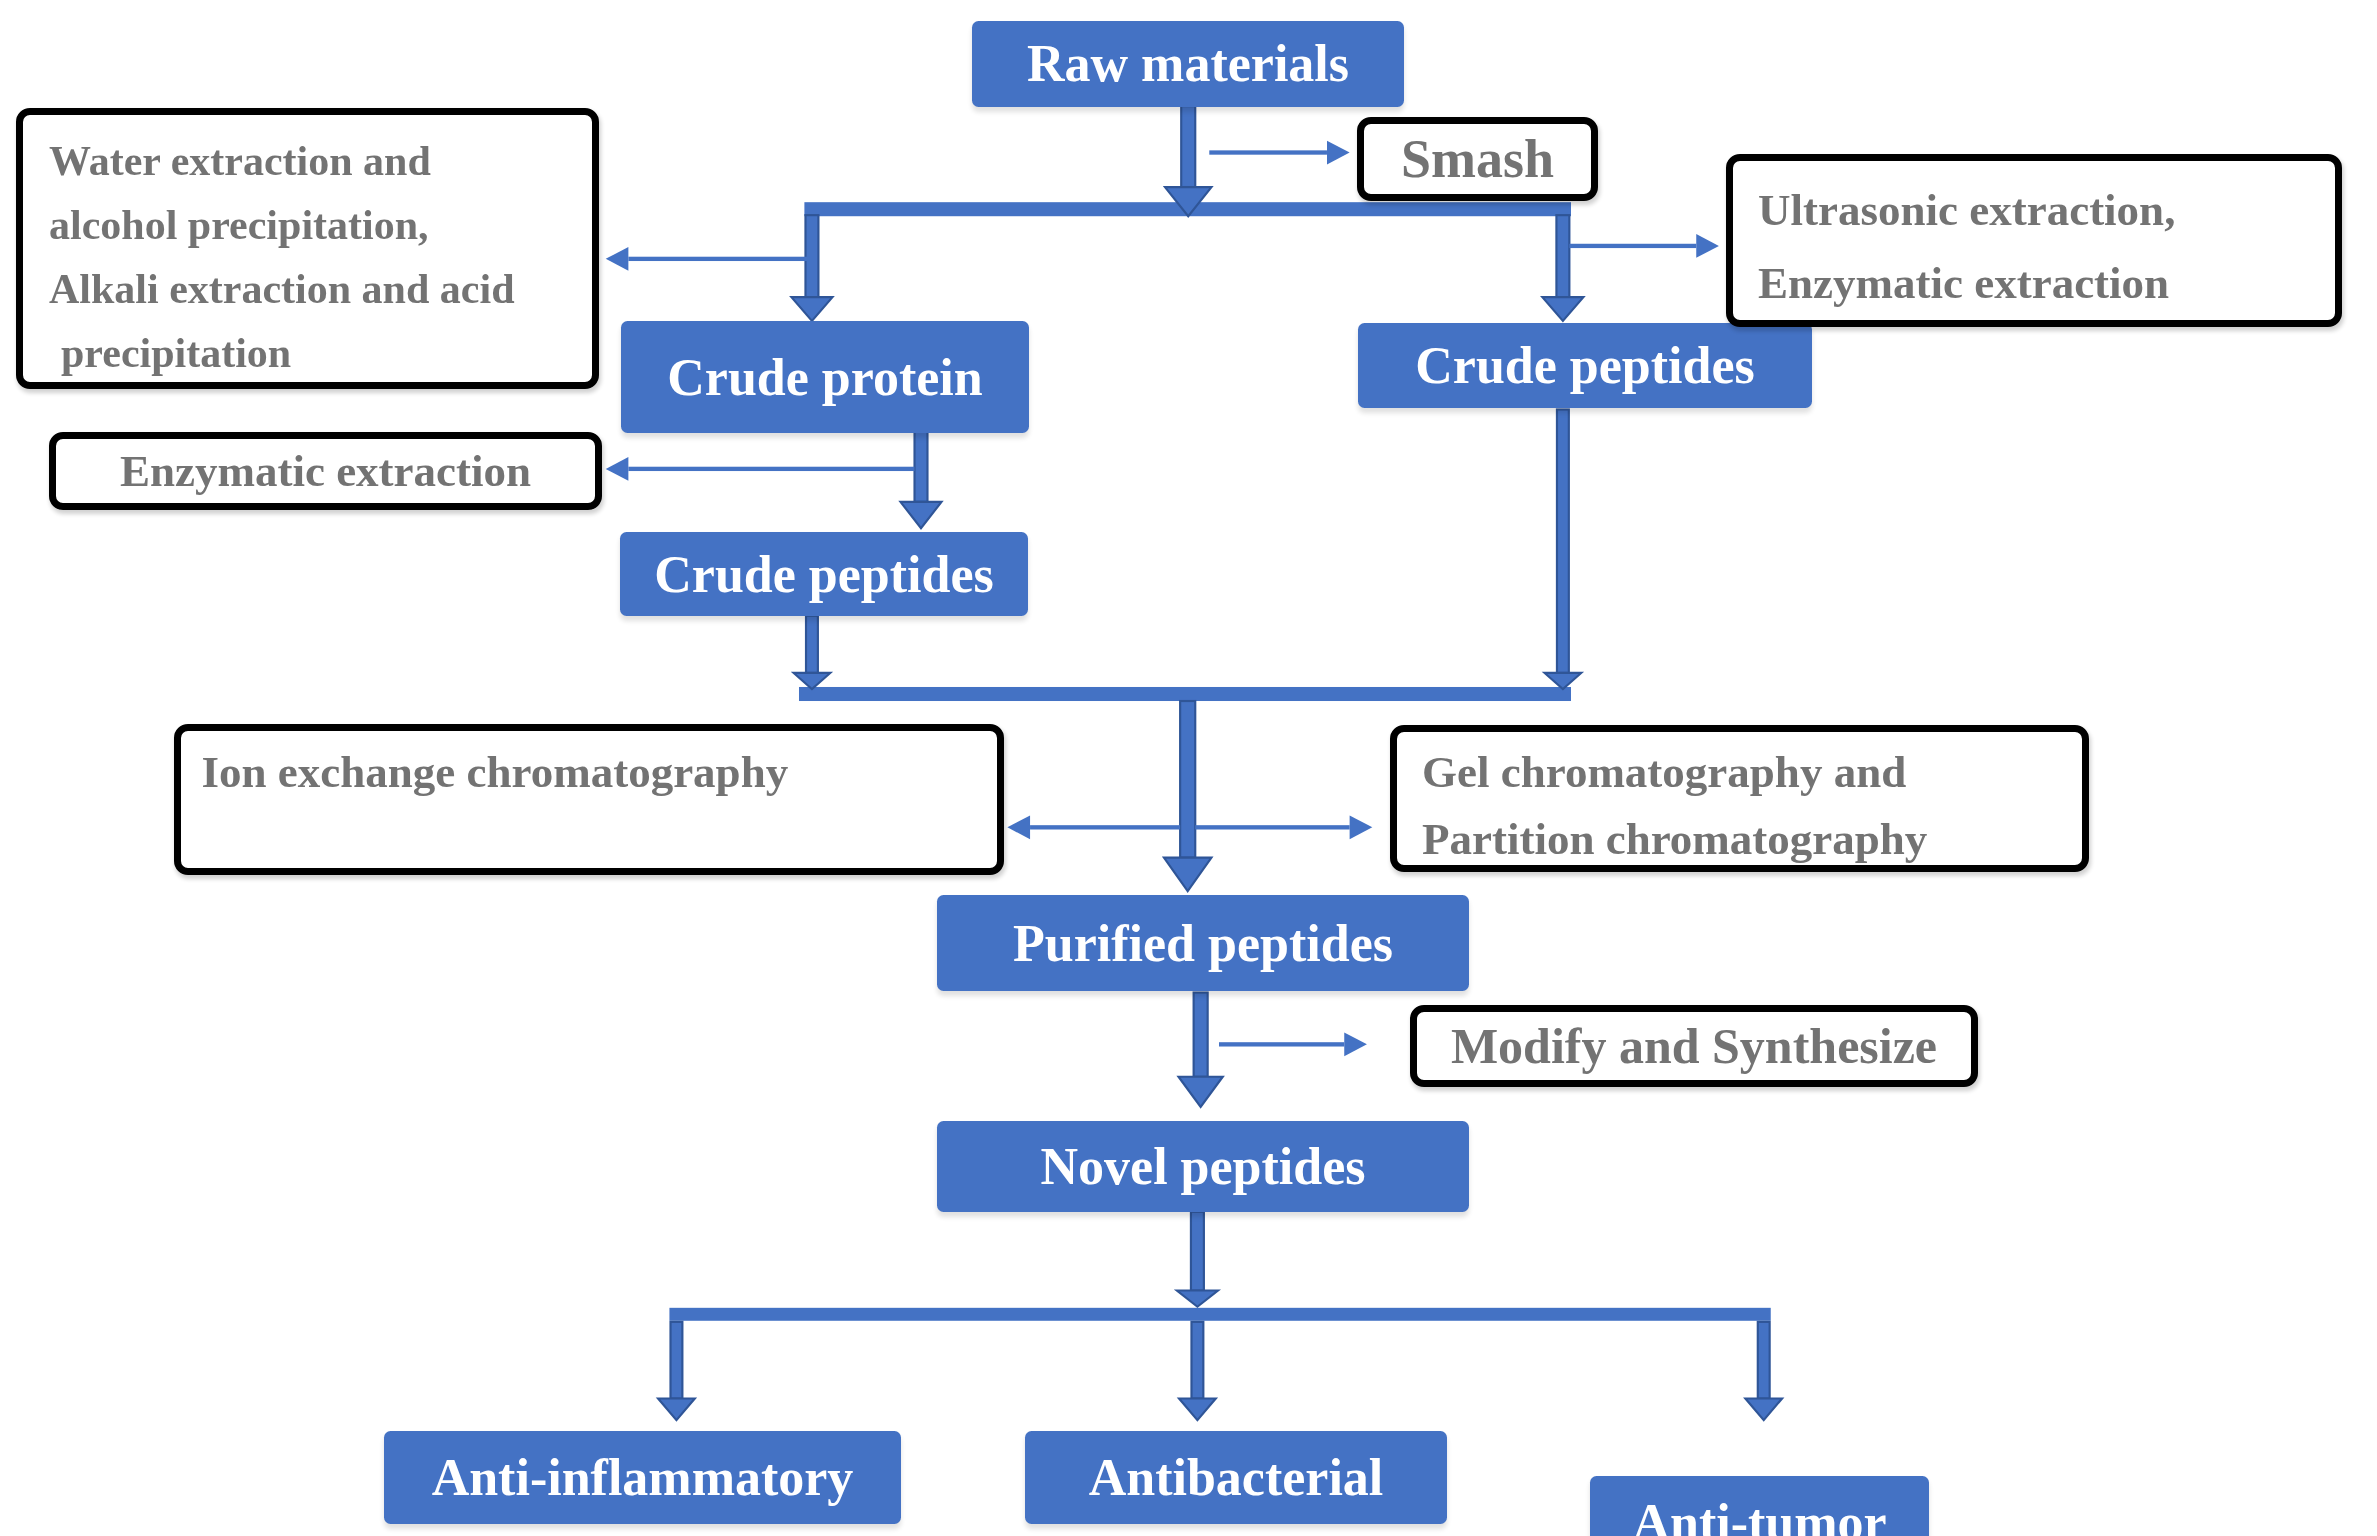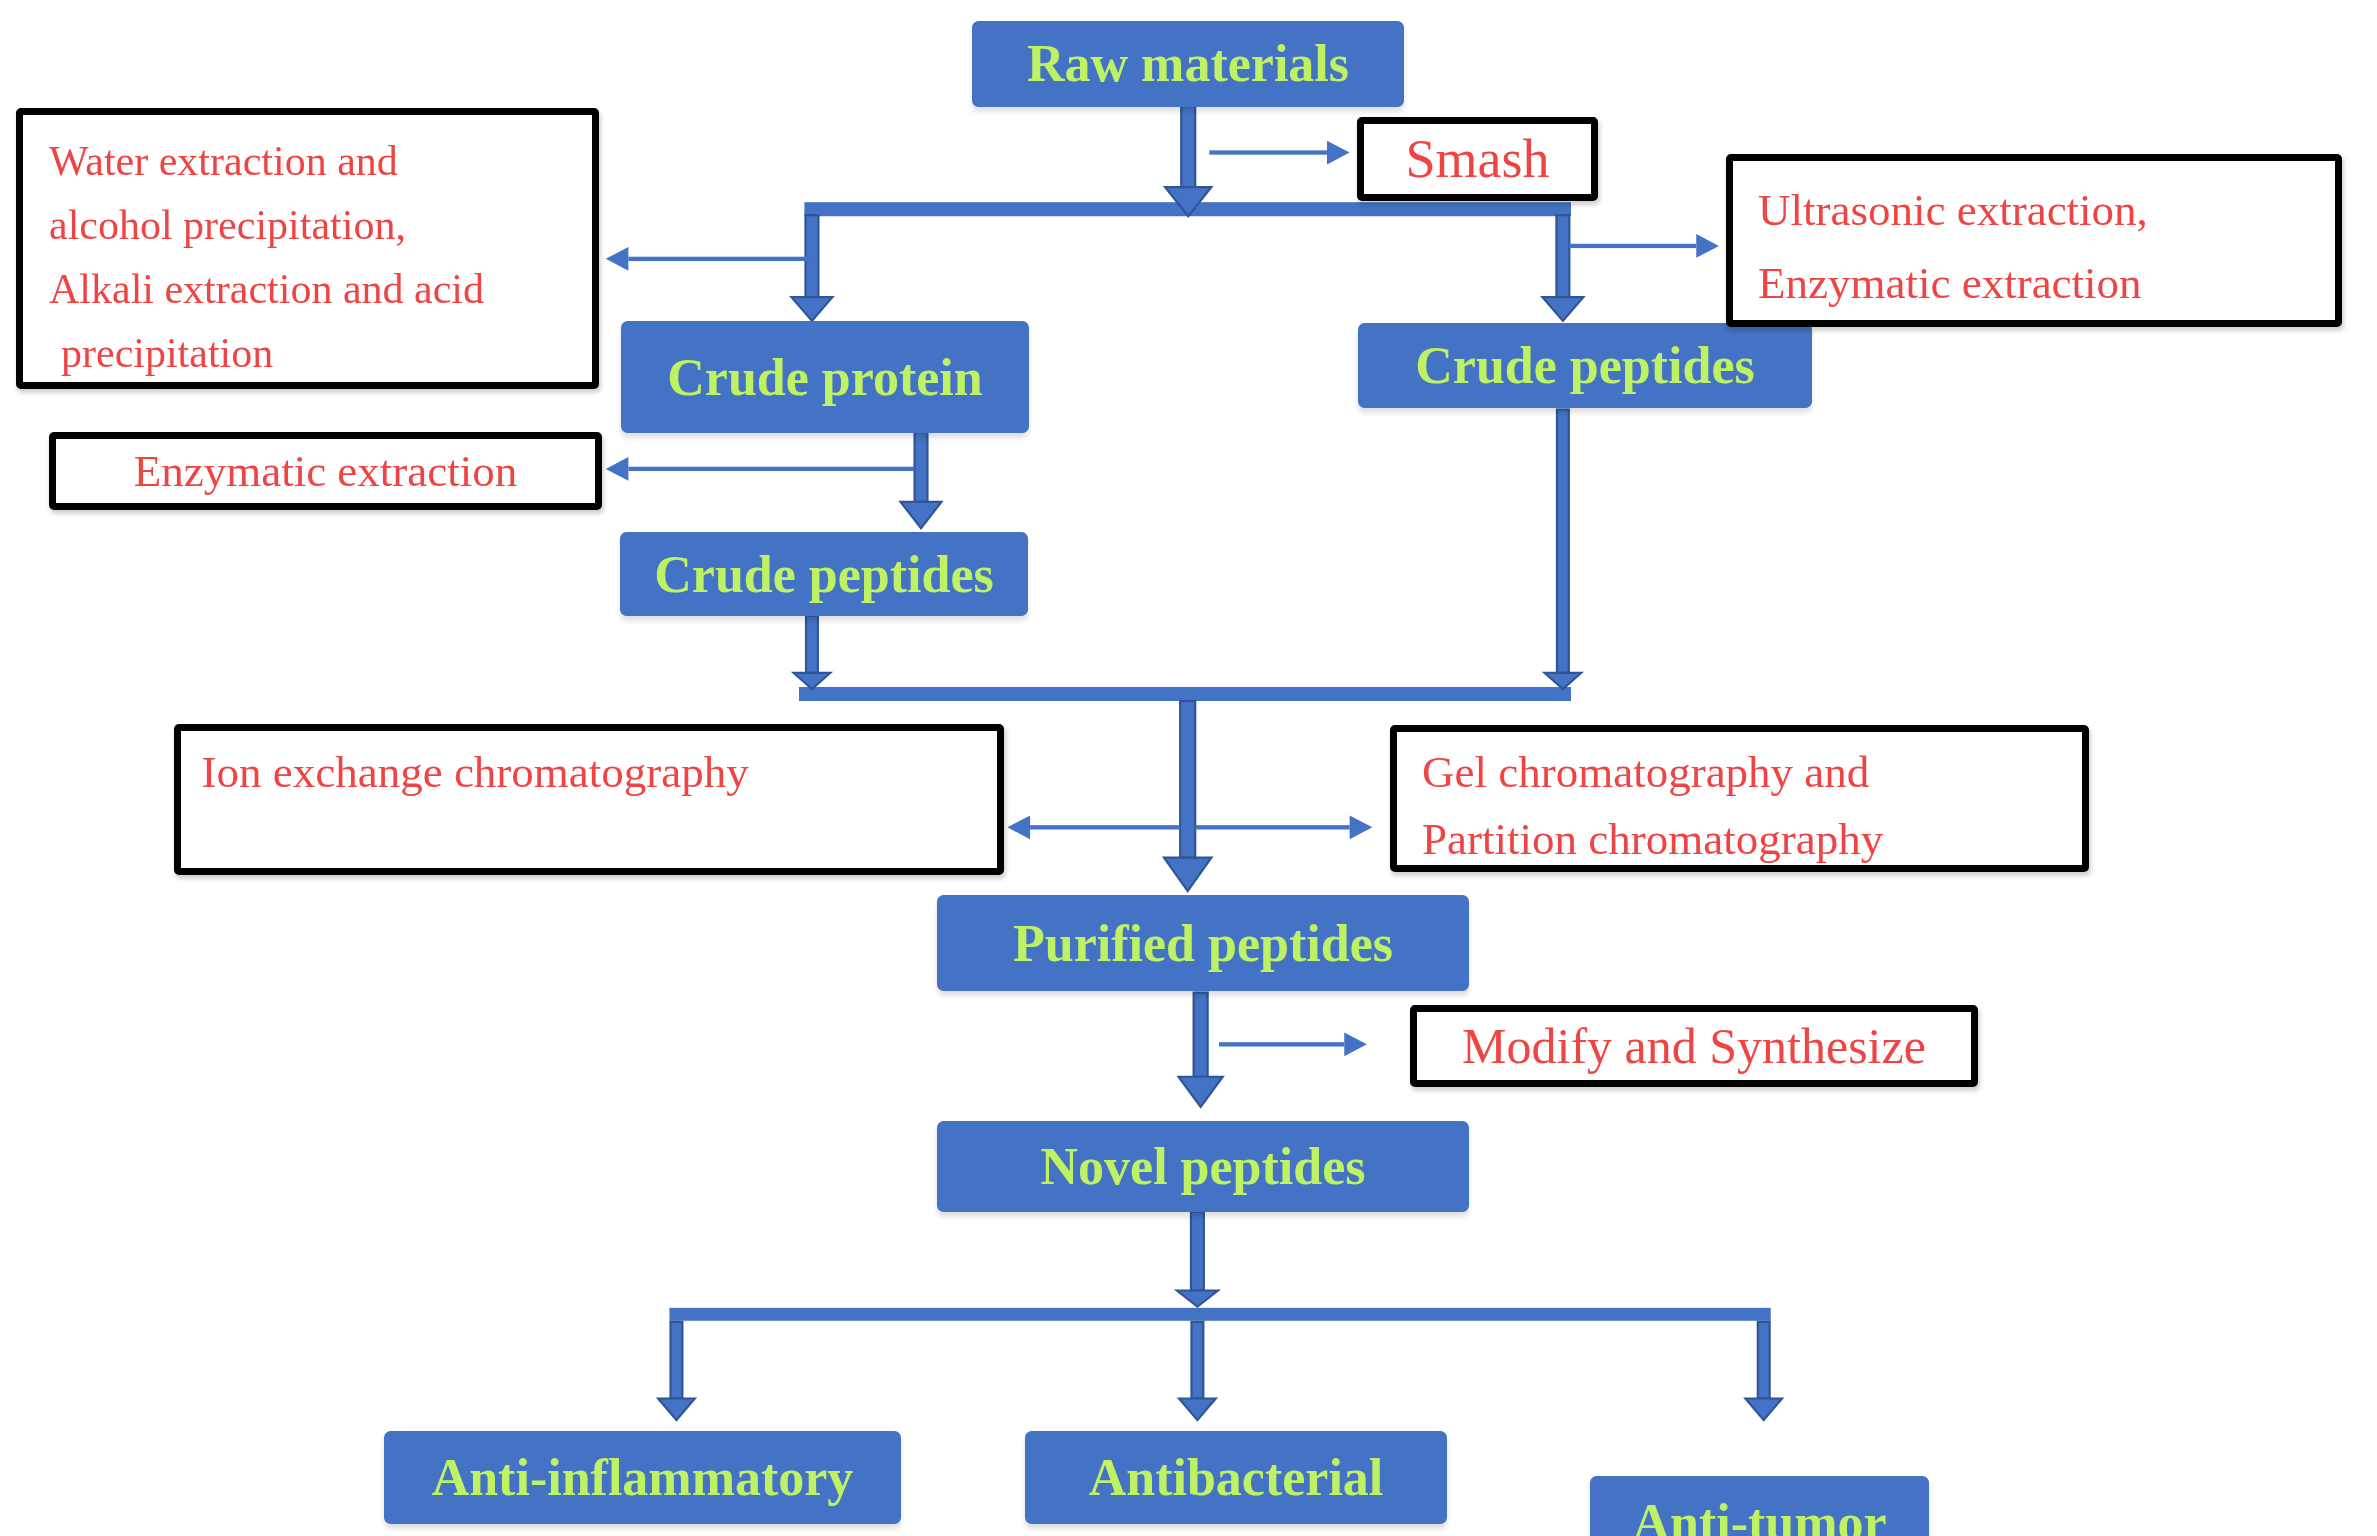--- a/index.html
+++ b/index.html
@@ -10,21 +10,21 @@
     background:#ffffff;
     font-family:"Liberation Serif","DejaVu Serif",serif;
     overflow:hidden;
   }
   #connectors{position:absolute;left:0;top:0;width:2377px;height:1537px;}
 
   
   .node{
     position:absolute;
     background:#4472C4;
-    color:#bef264;
+    color:#ffffff;
     font-weight:bold;
     display:flex;
     align-items:center;
     justify-content:center;
     border-radius:6.5px;
     font-size:52px;
     box-shadow:0 4.3px 5.4px rgba(0,0,0,0.12);
     white-space:nowrap;
   }
   #node-raw-materials      {left:972px;top:20.5px;  width:432px;height:86px;}
@@ -35,23 +35,23 @@
   #node-novel-peptides     {left:937px;top:1121px;width:532px;height:91px;}
   #node-anti-inflammatory  {left:384px; top:1431px;width:517px;height:93px;}
   #node-antibacterial      {left:1025px;top:1431px;width:422px;height:93px;}
   #node-anti-tumor         {left:1590px;top:1476px;width:339px;height:93px;}
 
   
   .label-box{
     position:absolute;
     background:#ffffff;
     border:7.6px solid #000000;
-    border-radius:5px;
-    color:#ef4444;
-    font-weight:normal;
+    border-radius:14px;
+    color:#737373;
+    font-weight:bold;
     box-sizing:border-box;
     box-shadow:1.6px 3.2px 4.3px rgba(0,0,0,0.18);
   }
   .label-box .line{white-space:nowrap;}
   .centered{display:flex;align-items:center;justify-content:center;}
 
   #label-smash       {left:1357px;top:117px; width:241px; height:84px;font-size:54px;}
   #label-water       {left:16px;  top:108px; width:583px;height:281px;font-size:42px; padding-top:14px;padding-left:26px;}
   #label-water .line {line-height:64px;}
   #label-water .line:nth-child(4){padding-left:12px;}

